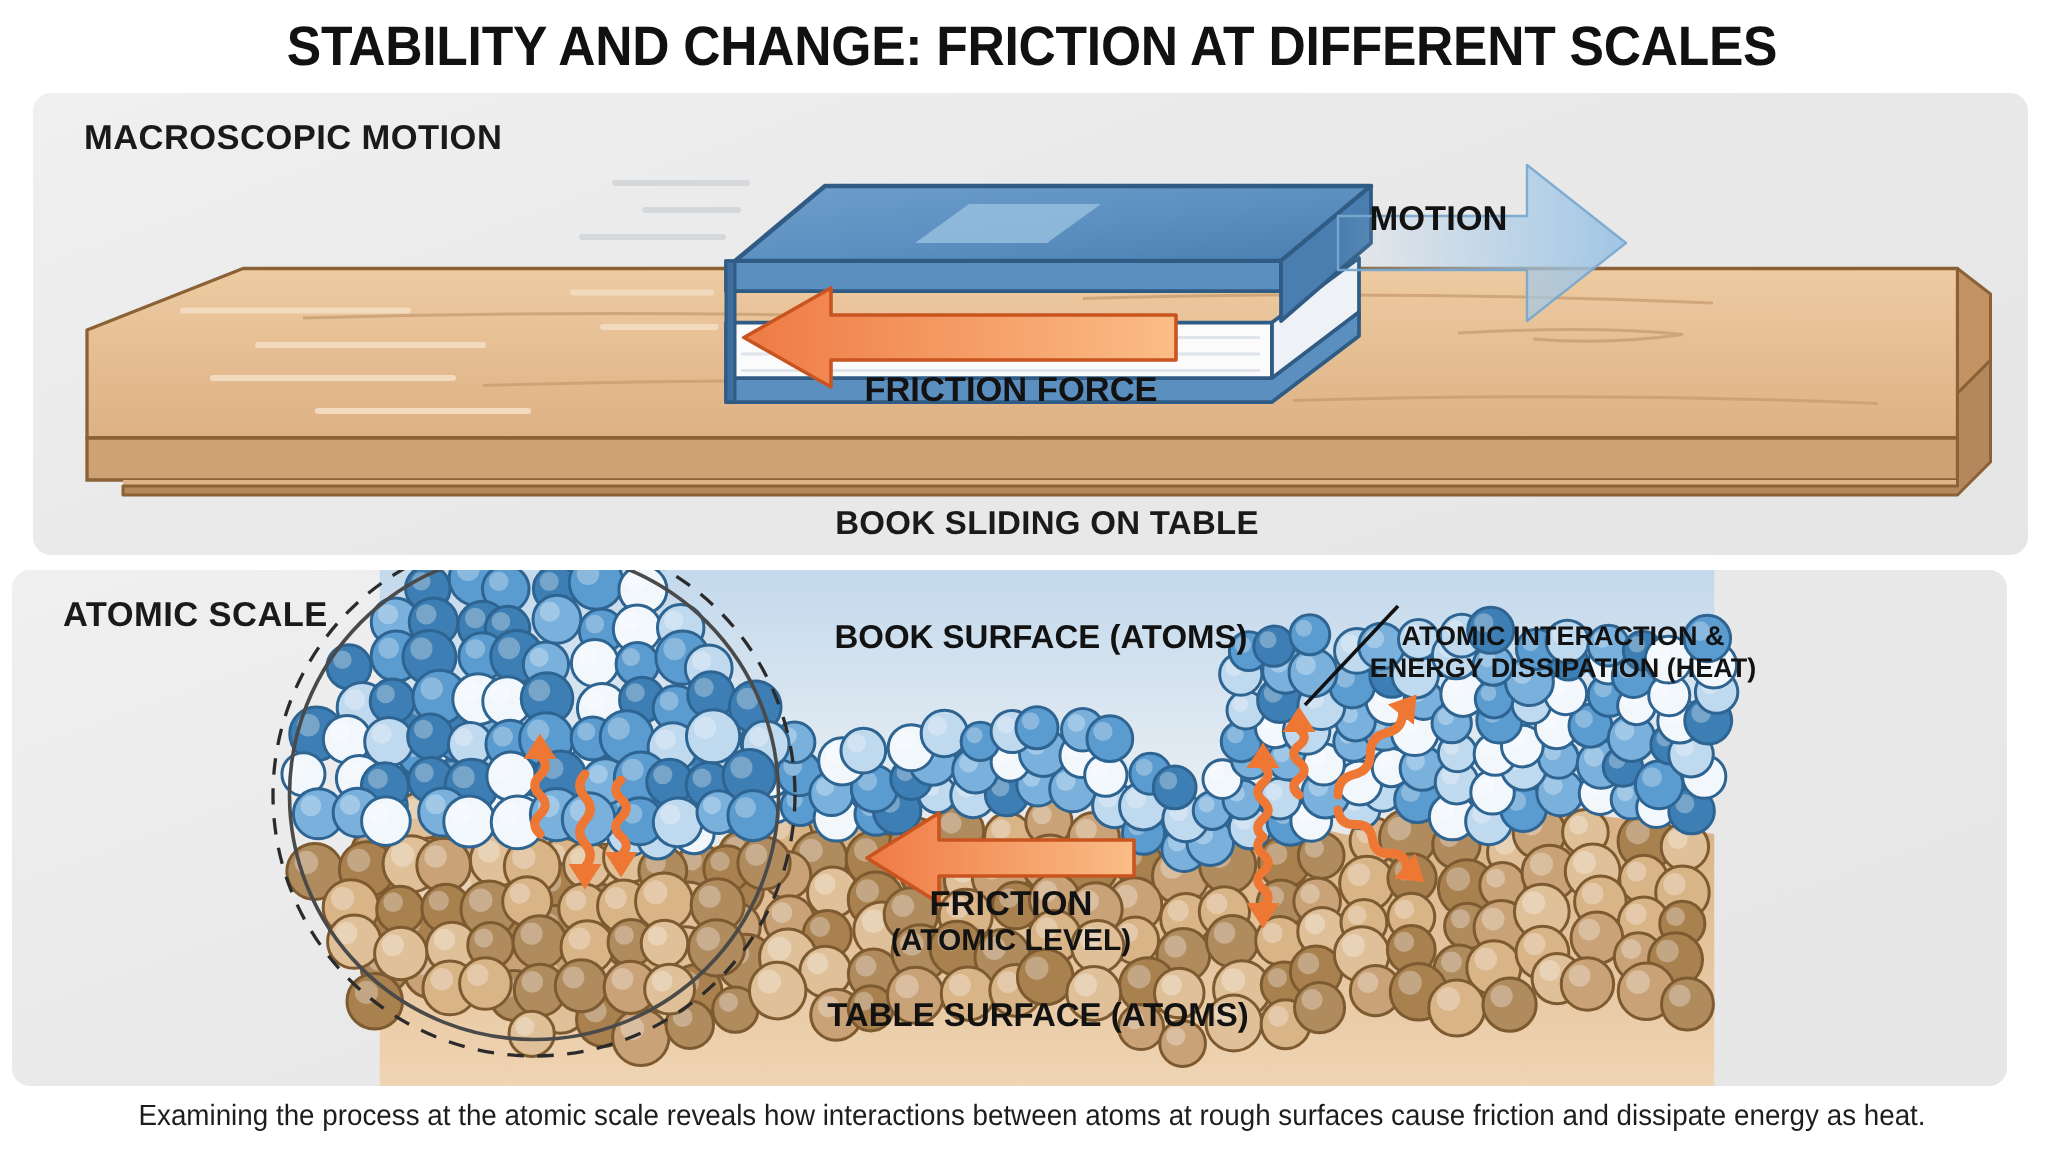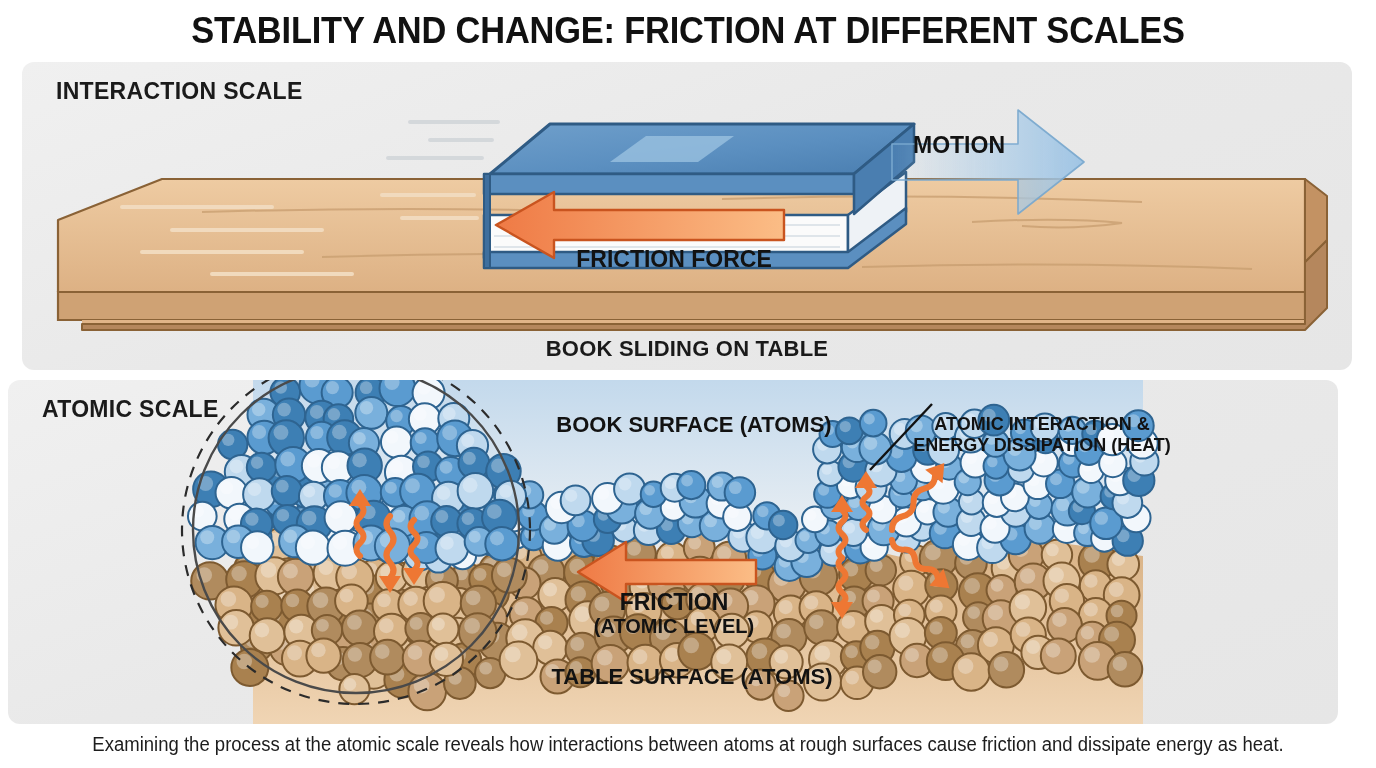--- a/index.html
+++ b/index.html
@@ -16,42 +16,42 @@
   .panel{position:absolute;border-radius:12px;background:linear-gradient(160deg,#f0f0f0 0%,#e9e9e9 45%,#e6e6e6 100%);overflow:hidden;}
   #panel-macro{left:22px;top:62px;width:1330px;height:308px;}
   #panel-atomic{left:8px;top:380px;width:1330px;height:344px;}
 
   .panel-label{
     position:absolute;left:34px;top:16px;font-size:23px;font-weight:bold;
     color:#1a1a1a;letter-spacing:0.3px;z-index:30;
   }
 
   .caption-macro{
-    position:absolute;left:0;bottom:8px;width:1330px;text-align:center;
+    position:absolute;left:11px;bottom:8px;width:1330px;text-align:center;
     font-size:22px;font-weight:bold;color:#1a1a1a;letter-spacing:0.2px;z-index:30;
   }
 
   .footer{
     position:absolute;left:0;top:733px;width:1376px;text-align:center;
     font-family:"Liberation Sans Narrow","Liberation Sans",sans-serif;
     font-size:19.5px;color:#1d1d1d;transform:scaleX(0.95);transform-origin:50% 50%;
   }
 
   svg{display:block;}
   .lbl{font-family:"Liberation Sans",sans-serif;font-weight:bold;fill:#121212;}
 </style>
 </head>
 <body>
 
 <div id="root">
 
   <div class="title">STABILITY AND CHANGE: FRICTION AT DIFFERENT SCALES</div>
 
   <div class="panel" id="panel-macro">
-    <div class="panel-label">INTERACTION SCALE</div>
+    <div class="panel-label">MACROSCOPIC MOTION</div>
     <svg width="1330" height="308" viewBox="0 0 1330 308">
       <defs>
         <linearGradient id="gTableTop" x1="0" y1="0" x2="0" y2="1">
           <stop offset="0%" stop-color="#eecba2"></stop>
             <stop offset="100%" stop-color="#ddb184"></stop>
         </linearGradient>
         <linearGradient id="gCover" x1="0" y1="0" x2="1" y2="1">
           <stop offset="0%" stop-color="#6f9fcb"></stop>
             <stop offset="55%" stop-color="#5b8fc0"></stop>
             <stop offset="100%" stop-color="#4a7eb0"></stop>

